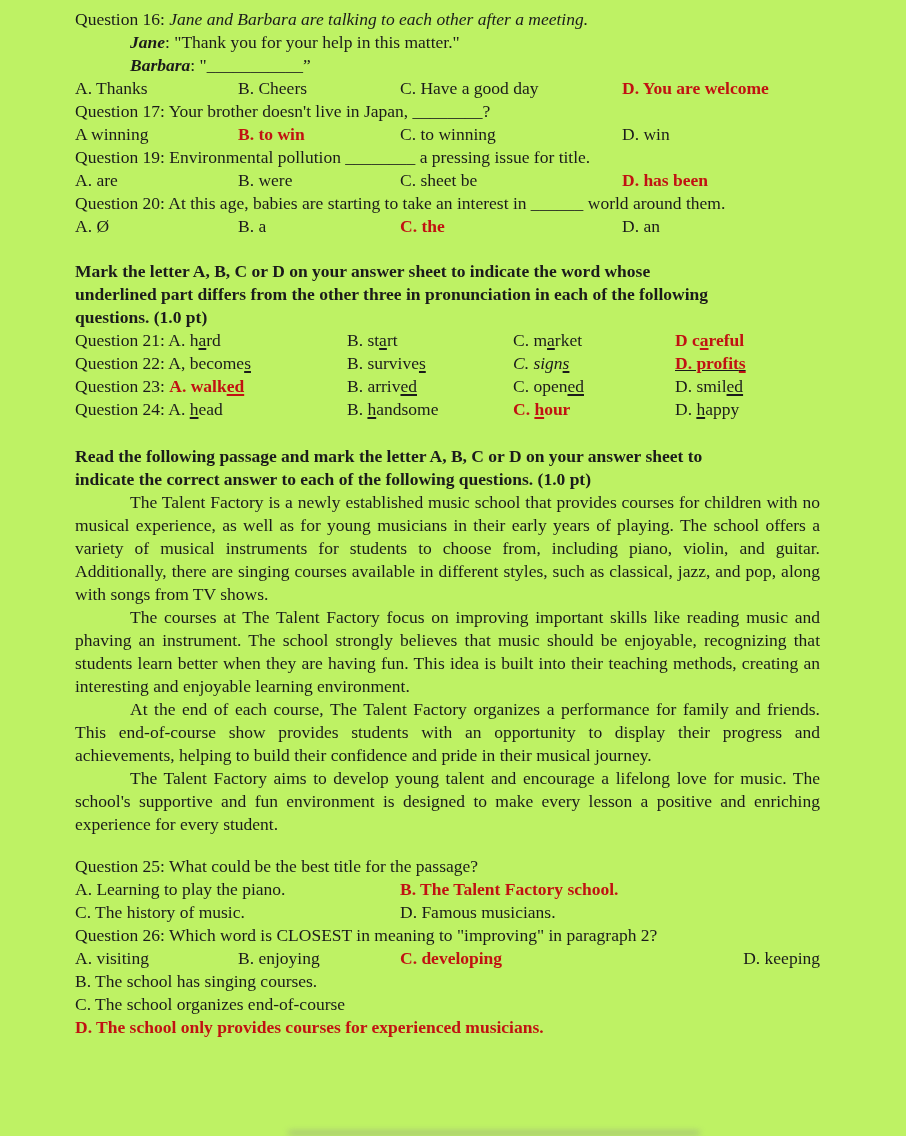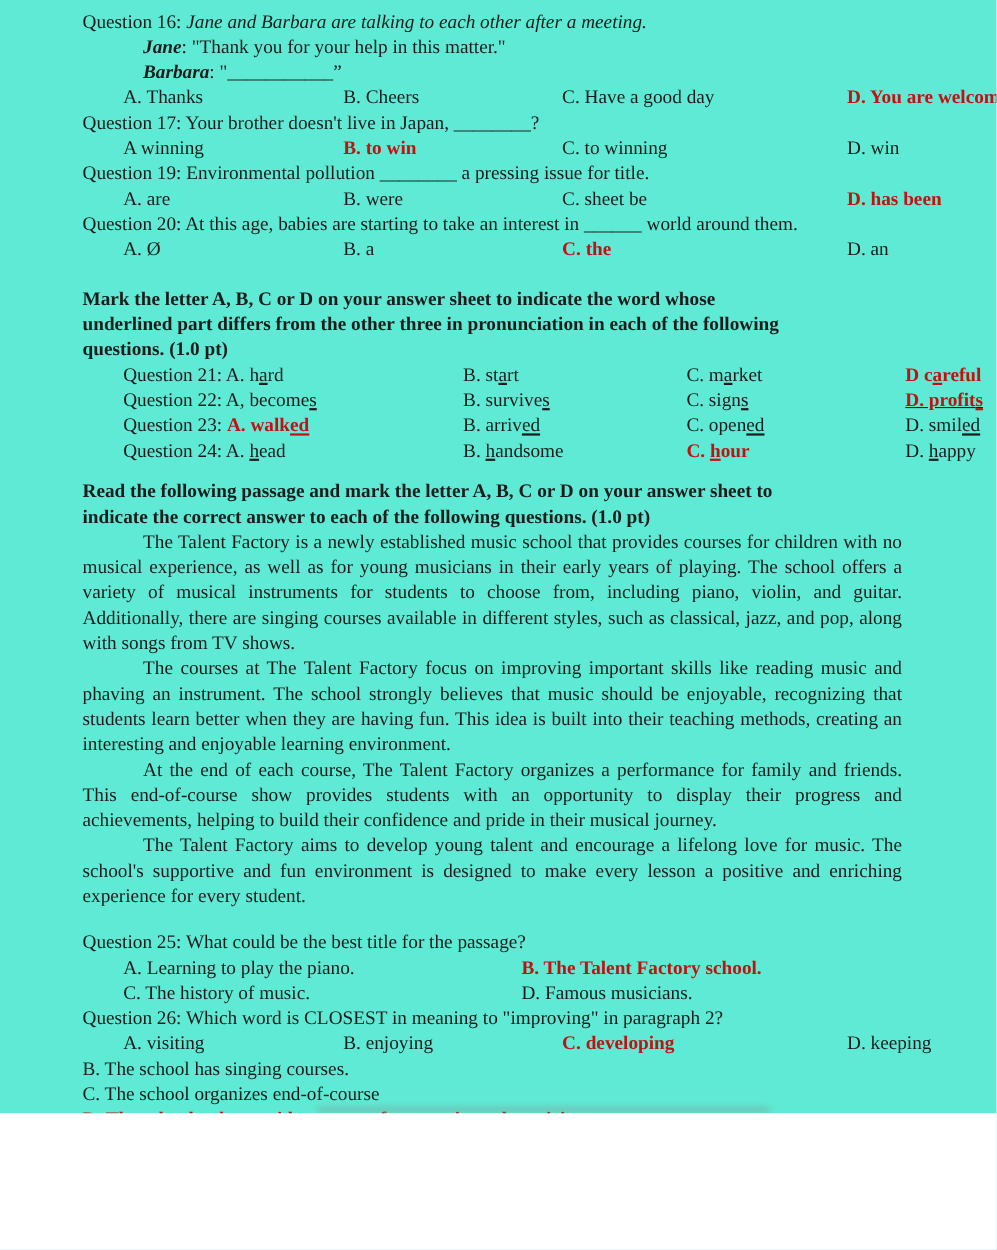--- a/index.html
+++ b/index.html
@@ -3,27 +3,27 @@
 <meta charset="utf-8">
 <style>
   html,body{margin:0;padding:0;background:#ffffff;}
   body{
     width:906px;height:1136px;
     font-family:"Liberation Serif", "DejaVu Serif", serif;
     font-size:17.5px;line-height:23px;color:#1b1b1b;
     -webkit-font-smoothing:antialiased;
   }
   .page{
-    position:relative;width:906px;height:1012px;box-sizing:border-box;
-    padding:8px 86px 0 75px;overflow:hidden;background:#5eead4;
+    position:relative;width:906px;height:1136px;box-sizing:border-box;
+    padding:8px 86px 0 75px;overflow:hidden;background:#bef264;
   }
   .line{white-space:nowrap;}
   .para{text-align:justify;text-indent:55px;}
   .opts{display:flex;align-items:baseline;}
-  .cell{white-space:nowrap;overflow:visible;margin-left:37px;}
+  .cell{white-space:nowrap;overflow:visible;}
   .seg{}
   .b{font-weight:700;}
   .i{font-style:italic;}
   .r{color:#c11212;}
   .u{text-decoration:underline;text-underline-offset:2px;text-decoration-thickness:1.5px;}
   .scan-artifact{
     position:absolute;left:288px;bottom:1px;width:412px;height:4px;
     background:#8d8d8d;filter:blur(3px);opacity:.55;border-radius:2px;
   }
 </style>
@@ -67,55 +67,55 @@
       <div class="line"><span class="seg b">questions. (1.0 pt)</span></div>
       <div class="opts">
         <span class="cell" style="flex: 0 0 272px;"><span class="seg">Question 21: A. h</span><span class="seg u">a</span><span class="seg">rd</span></span>
         <span class="cell" style="flex: 0 0 166px;"><span class="seg">B. st</span><span class="seg u">a</span><span class="seg">rt</span></span>
         <span class="cell" style="flex: 0 0 162px;"><span class="seg">C. m</span><span class="seg u">a</span><span class="seg">rket</span></span>
         <span class="cell" style="flex: 1 1 auto;"><span class="seg b r">D c</span><span class="seg b r u">a</span><span class="seg b r">reful</span></span>
       </div>
       <div class="opts">
         <span class="cell" style="flex: 0 0 272px;"><span class="seg">Question 22: A, become</span><span class="seg u">s</span></span>
         <span class="cell" style="flex: 0 0 166px;"><span class="seg">B. survive</span><span class="seg u">s</span></span>
-        <span class="cell" style="flex: 0 0 162px;"><span class="seg">C. sign</span><span class="seg u">s</span></span>
+        <span class="cell" style="flex: 0 0 162px; font-style: italic;"><span class="seg">C. sign</span><span class="seg u">s</span></span>
         <span class="cell" style="flex: 1 1 auto; text-decoration: underline;"><span class="seg b r">D. profit</span><span class="seg b r u">s</span></span>
       </div>
       <div class="opts">
         <span class="cell" style="flex: 0 0 272px;"><span class="seg">Question 23: </span><span class="seg b r">A. walk</span><span class="seg b r u">ed</span></span>
         <span class="cell" style="flex: 0 0 166px;"><span class="seg">B. arriv</span><span class="seg u">ed</span></span>
         <span class="cell" style="flex: 0 0 162px;"><span class="seg">C. open</span><span class="seg u">ed</span></span>
         <span class="cell" style="flex: 1 1 auto;"><span class="seg">D. smil</span><span class="seg u">ed</span></span>
       </div>
       <div class="opts">
         <span class="cell" style="flex: 0 0 272px;"><span class="seg">Question 24: A. </span><span class="seg u">h</span><span class="seg">ead</span></span>
         <span class="cell" style="flex: 0 0 166px;"><span class="seg">B. </span><span class="seg u">h</span><span class="seg">andsome</span></span>
         <span class="cell" style="flex: 0 0 162px;"><span class="seg b r">C. </span><span class="seg b r u">h</span><span class="seg b r">our</span></span>
         <span class="cell" style="flex: 1 1 auto;"><span class="seg">D. </span><span class="seg u">h</span><span class="seg">appy</span></span>
       </div>
-      <div class="line" style="margin-top: 14px;"><span class="seg b">Read the following passage and mark the letter A, B, C or D on your answer sheet to</span></div>
+      <div class="line" style="margin-top: 24px;"><span class="seg b">Read the following passage and mark the letter A, B, C or D on your answer sheet to</span></div>
       <div class="line"><span class="seg b">indicate the correct answer to each of the following questions. (1.0 pt)</span></div>
       <div class="para"><span class="seg">The Talent Factory is a newly established music school that provides courses for children with no musical experience, as well as for young musicians in their early years of playing. The school offers a variety of musical instruments for students to choose from, including piano, violin, and guitar. Additionally, there are singing courses available in different styles, such as classical, jazz, and pop, along with songs from TV shows.</span></div>
       <div class="para"><span class="seg">The courses at The Talent Factory focus on improving important skills like reading music and phaving an instrument. The school strongly believes that music should be enjoyable, recognizing that students learn better when they are having fun. This idea is built into their teaching methods, creating an interesting and enjoyable learning environment.</span></div>
       <div class="para"><span class="seg">At the end of each course, The Talent Factory organizes a performance for family and friends. This end-of-course show provides students with an opportunity to display their progress and achievements, helping to build their confidence and pride in their musical journey.</span></div>
       <div class="para"><span class="seg">The Talent Factory aims to develop young talent and encourage a lifelong love for music. The school's supportive and fun environment is designed to make every lesson a positive and enriching experience for every student.</span></div>
       <div class="line" style="margin-top: 19px;"><span class="seg">Question 25: What could be the best title for the passage?</span></div>
       <div class="opts">
         <span class="cell" style="flex: 0 0 325px;"><span class="seg">A. Learning to play the piano.</span></span>
         <span class="cell" style="flex: 1 1 auto;"><span class="seg b r">B. The Talent Factory school.</span></span>
       </div>
       <div class="opts">
         <span class="cell" style="flex: 0 0 325px;"><span class="seg">C. The history of music.</span></span>
         <span class="cell" style="flex: 1 1 auto;"><span class="seg">D. Famous musicians.</span></span>
       </div>
       <div class="line"><span class="seg">Question 26: Which word is CLOSEST in meaning to "improving" in paragraph 2?</span></div>
       <div class="opts">
         <span class="cell" style="flex: 0 0 163px;"><span class="seg">A. visiting</span></span>
         <span class="cell" style="flex: 0 0 162px;"><span class="seg">B. enjoying</span></span>
         <span class="cell" style="flex: 0 0 222px;"><span class="seg b r">C. developing</span></span>
-        <span class="cell" style="flex: 1 1 auto;"><span class="seg">D. keeping</span></span>
+        <span class="cell" style="flex: 1 1 auto; text-align: right;"><span class="seg">D. keeping</span></span>
       </div>
       <div class="line"><span class="seg">B. The school has singing courses.</span></div>
       <div class="line"><span class="seg">C. The school organizes end-of-course</span></div>
       <div class="line"><span class="seg b r">D. The school only provides courses for experienced musicians.</span></div>
     </div>
   <div class="scan-artifact"></div>
 </div>
 
 </body></html>

